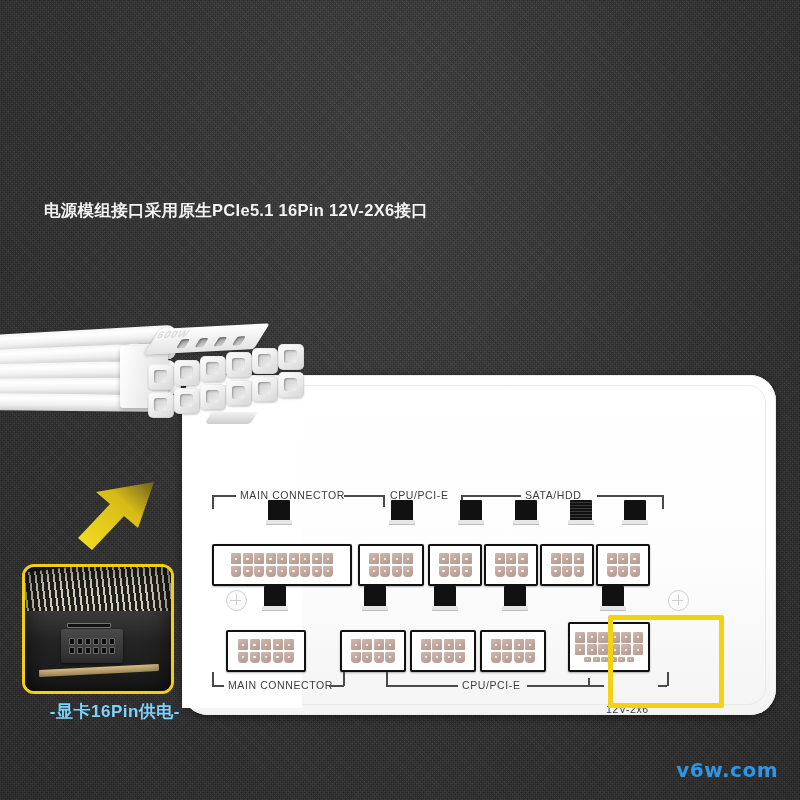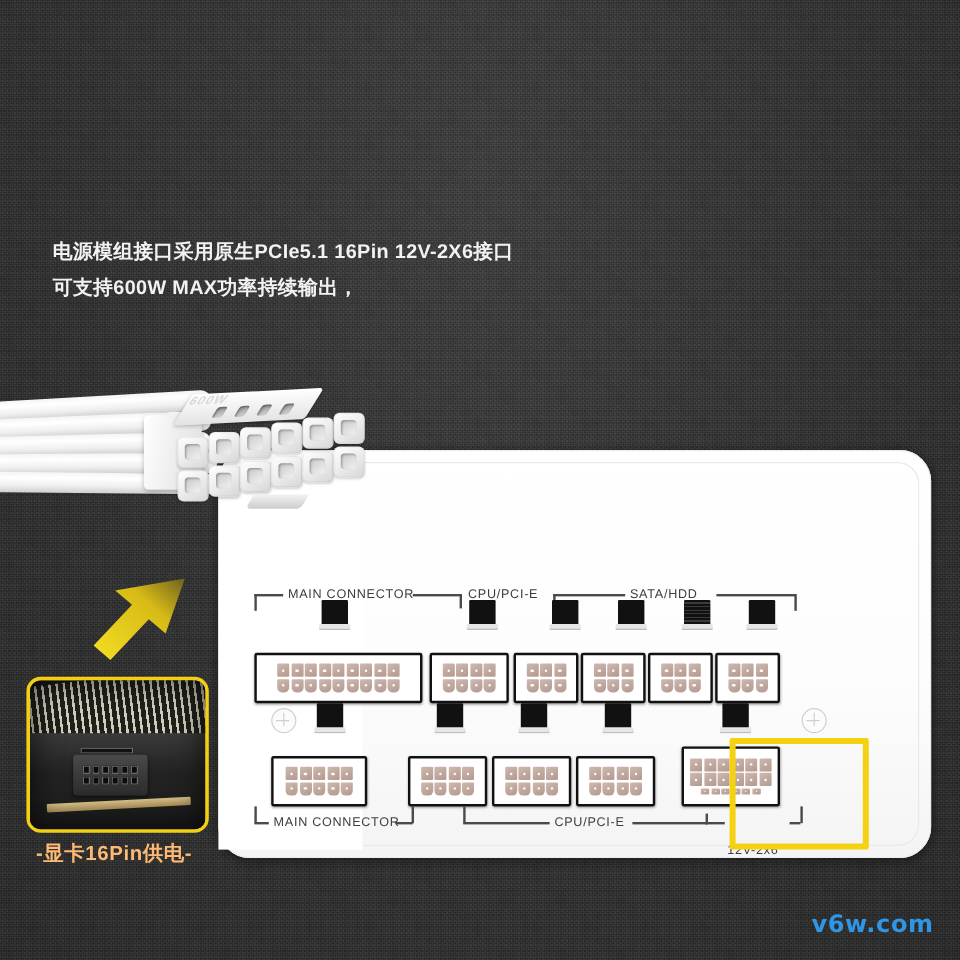--- a/index.html
+++ b/index.html
@@ -193,22 +193,22 @@
   }
   .th-prow{display:flex;gap:2px;}
   .th-pin{width:6px;height:7px;background:#0c0c0c;border-radius:1px;box-shadow:inset 0 0 0 1px #6a6a6a;}
   .th-sense{position:absolute;left:42px;top:56px;width:44px;height:5px;background:#111;border-radius:1px;box-shadow:inset 0 0 0 1px #777;}
   .th-gold{
     position:absolute;left:14px;top:100px;width:120px;height:7px;
     background:linear-gradient(180deg,#d9c08a,#a98f58);transform:rotate(-3deg);border-radius:1px;
   }
   .th-shadow{position:absolute;inset:0;box-shadow:inset 0 0 26px rgba(0,0,0,.75);}
   .thumb-cap{
-    position:absolute;left:10px;top:700px;width:170px;text-align:center;
-    font-size:17px;font-weight:bold;color:#fdba74;letter-spacing:.5px;
+    position:absolute;left:10px;top:700px;width:170px;text-align:right;
+    font-size:17px;font-weight:bold;color:#7dd3fc;letter-spacing:.5px;
   }
 
   
   .watermark{
     position:absolute;right:22px;bottom:18px;
     font-family:"DejaVu Sans",sans-serif;
     font-size:20px;color:#2f9cf0;font-weight:600;letter-spacing:.5px;
     opacity:.95;
   }
 </style>
@@ -217,21 +217,20 @@
 
 <div id="stage">
 
   <div class="bg-noise"></div>
 
   <div class="headline">
   </div>
 
   <div class="body-copy">
     <p>电源模组接口采用原生PCIe5.1 16Pin 12V-2X6接口</p>
-    <p>可支持600W MAX功率持续输出，</p>
   </div>
 
   <div class="psu-panel">
     <div class="psu-inner-edge"></div>
   </div>
   <div class="panel-notch"></div>
 
   <div class="conn-area">
 
     <div class="bracket-row top">

